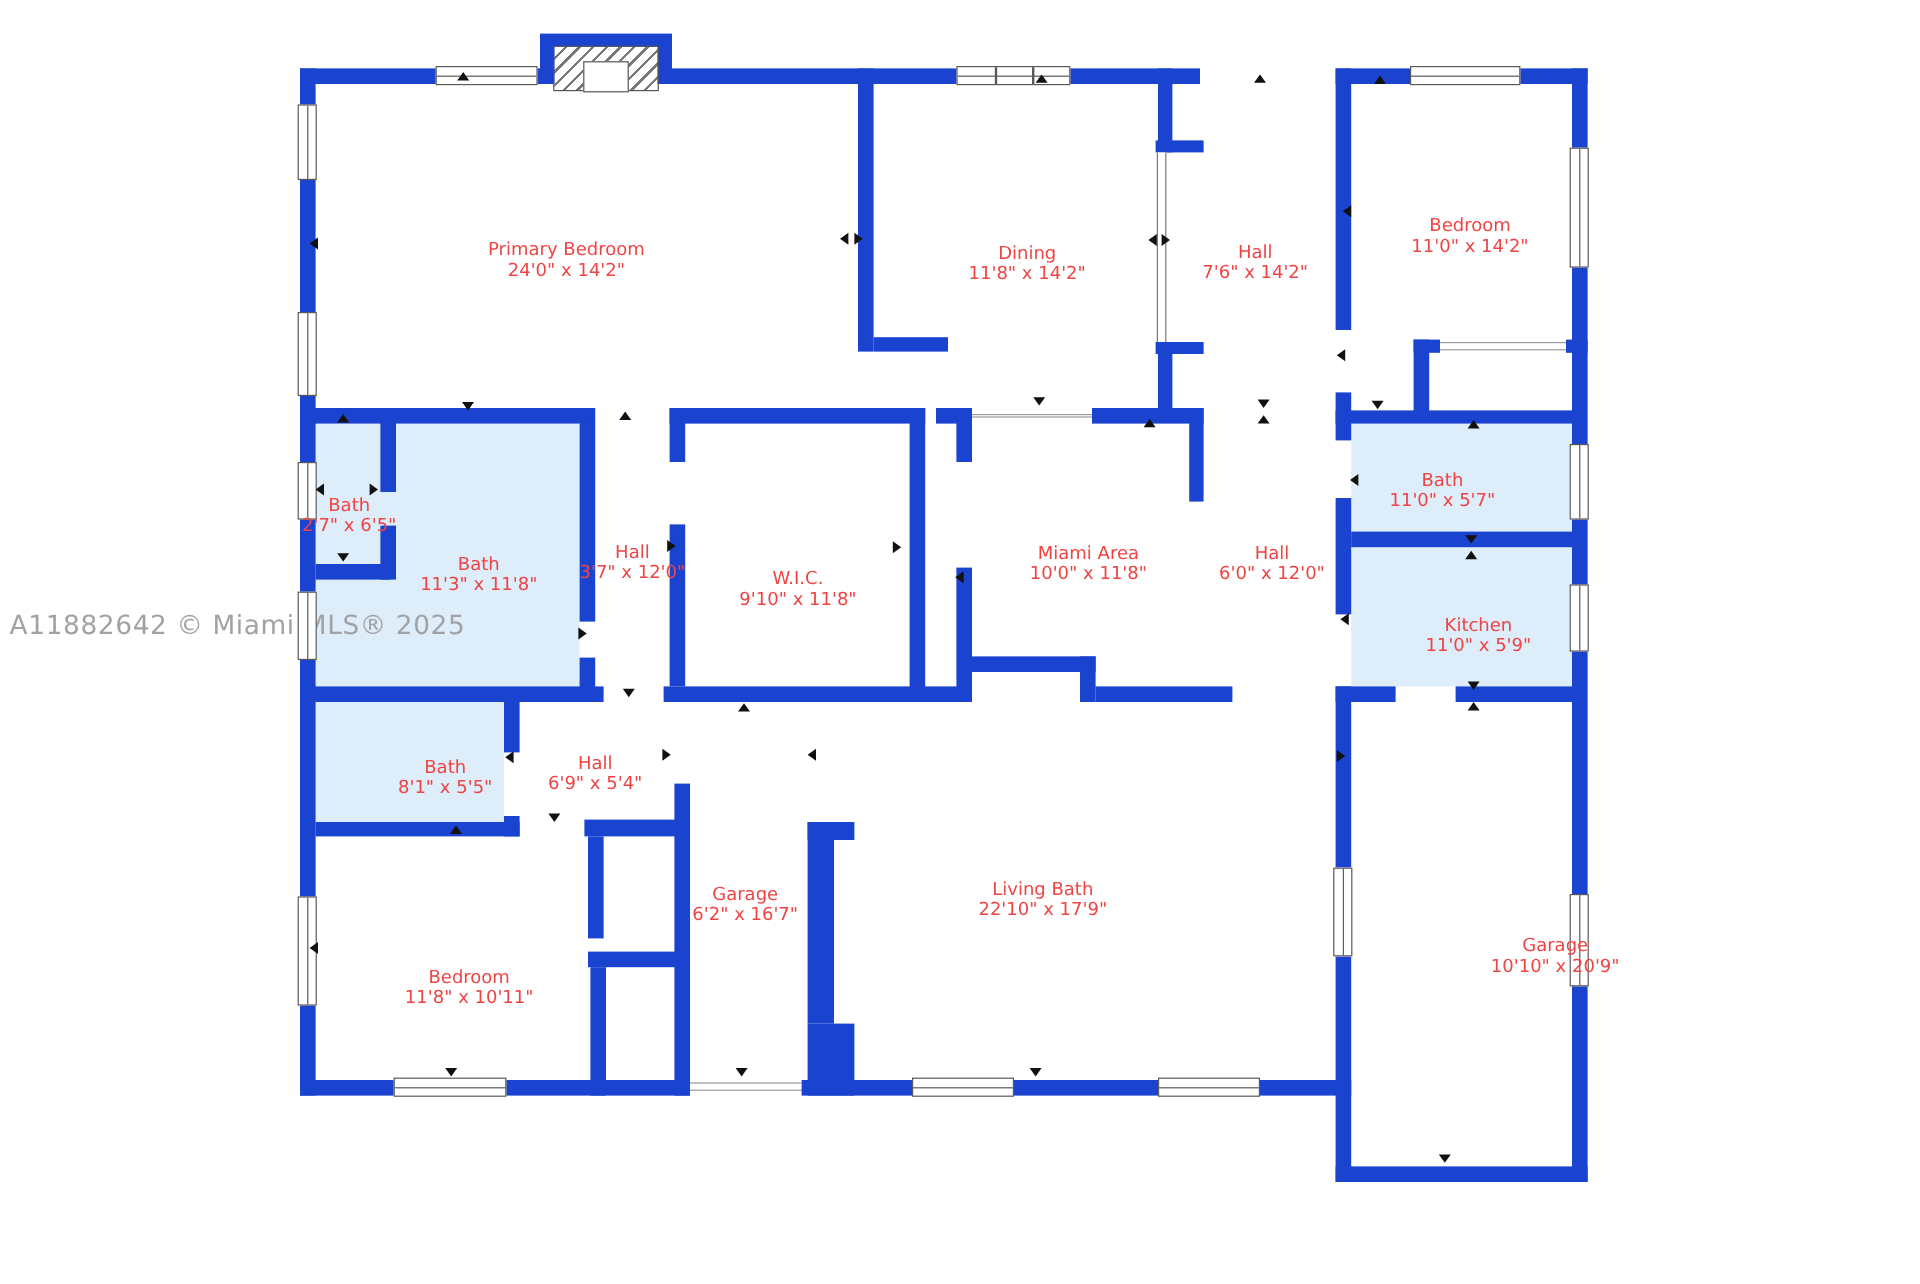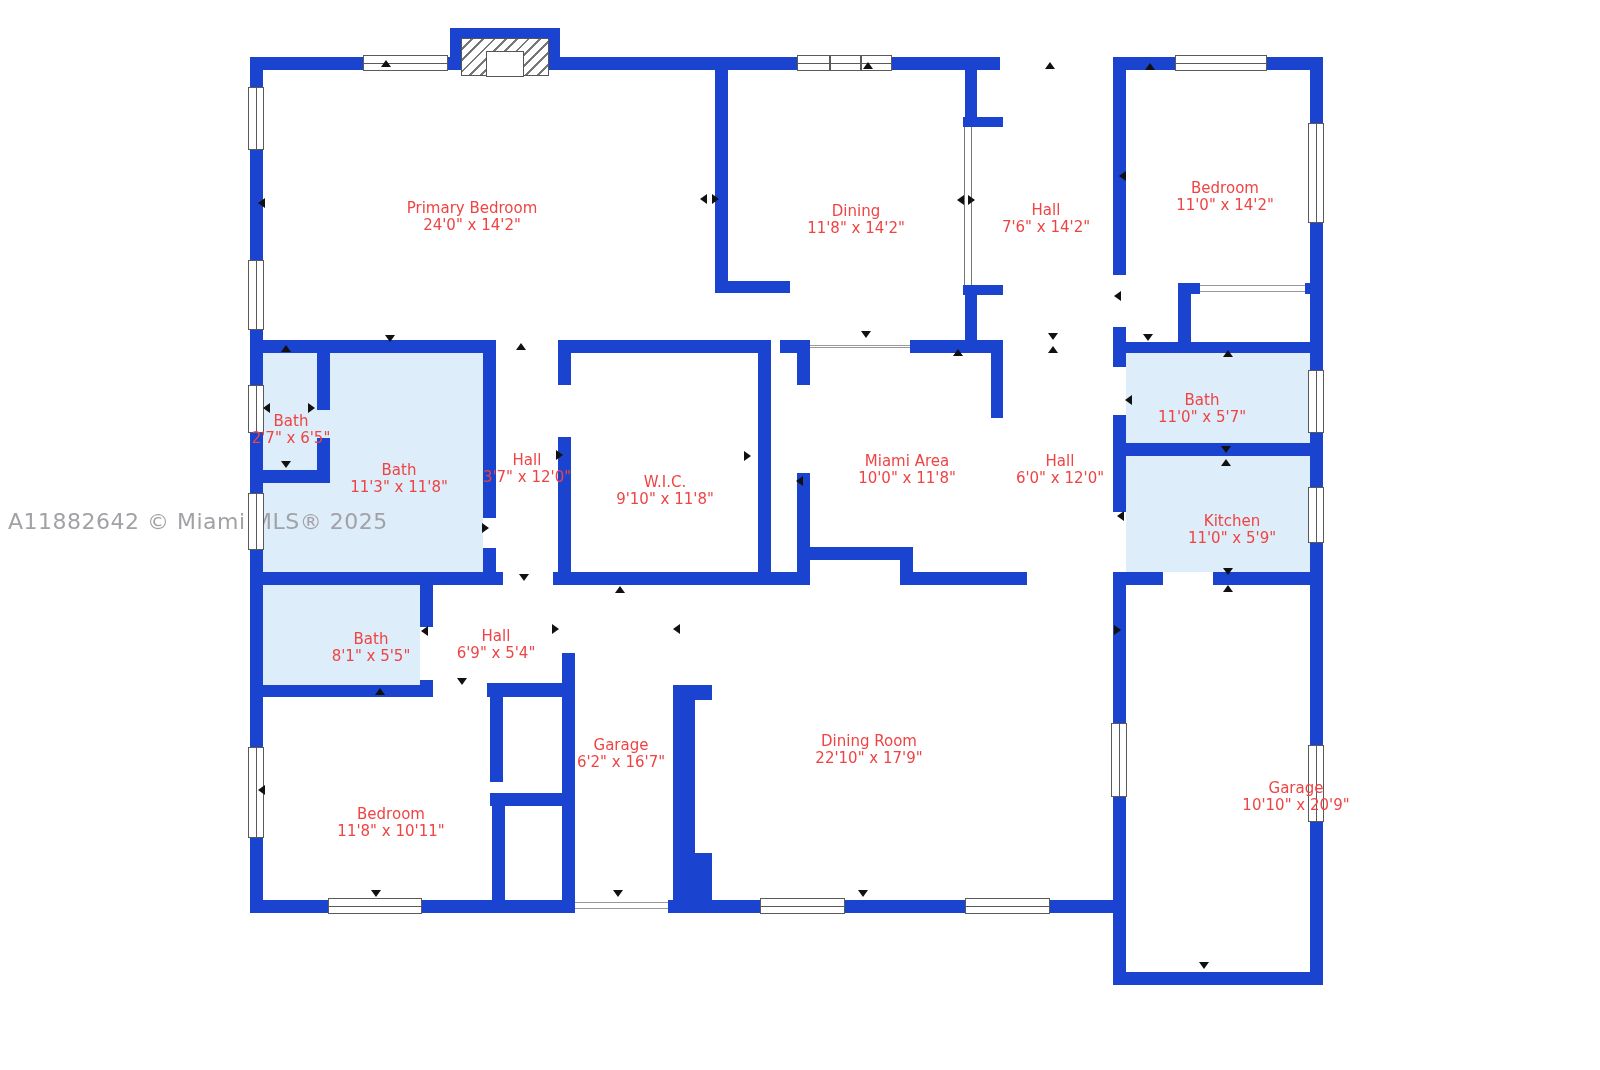--- a/index.html
+++ b/index.html
@@ -263,21 +263,21 @@
   </div>
   <div class="label" style="left:391px;top:823px">
     <div class="rn">Bedroom</div>
     <div class="rd">11'8" x 10'11"</div>
   </div>
   <div class="label" style="left:621px;top:754px">
     <div class="rn">Garage</div>
     <div class="rd">6'2" x 16'7"</div>
   </div>
   <div class="label" style="left:869px;top:750px">
-    <div class="rn">Dining Room</div>
+    <div class="rn">Living Bath</div>
     <div class="rd">22'10" x 17'9"</div>
   </div>
   <div class="label" style="left:1296px;top:797px">
     <div class="rn">Garage</div>
     <div class="rd">10'10" x 20'9"</div>
   </div>
 
 </div>
 
 </body></html>

